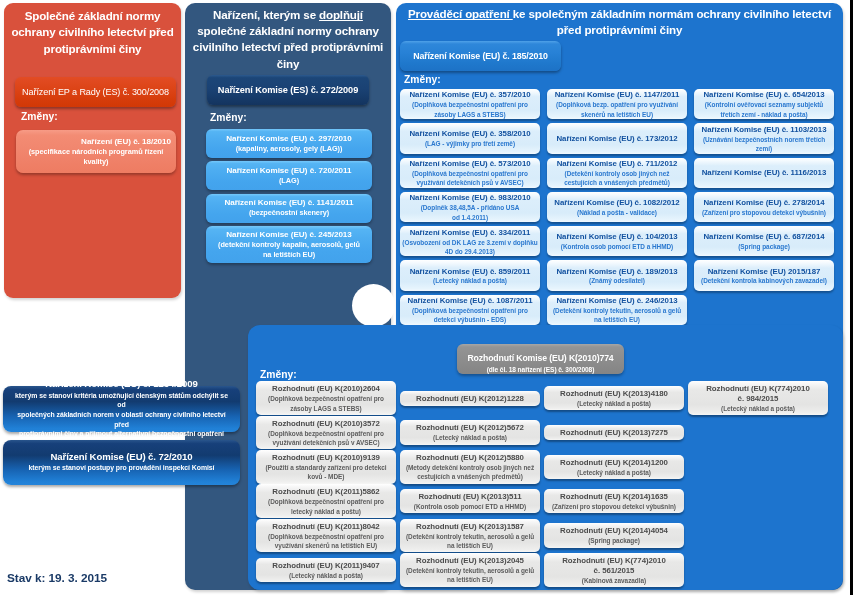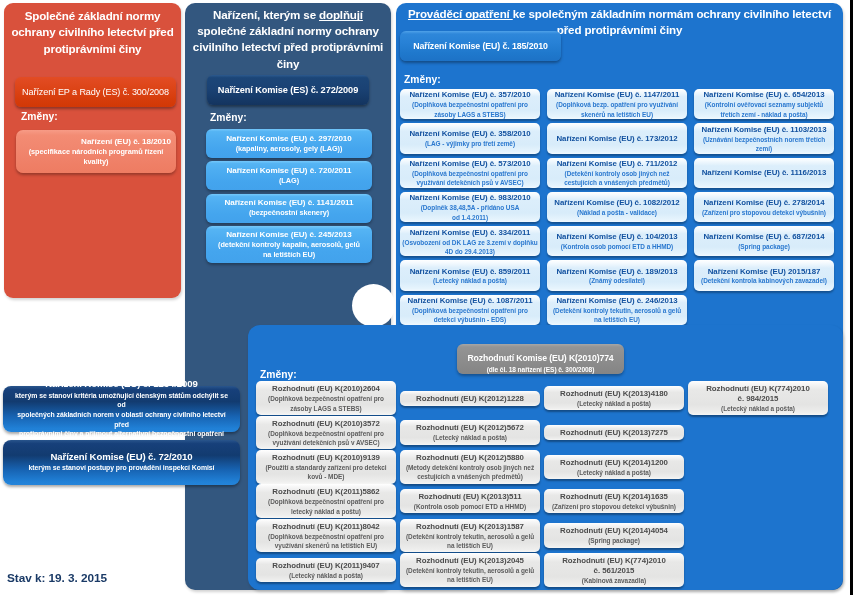--- a/index.html
+++ b/index.html
@@ -37,21 +37,21 @@
   background:linear-gradient(180deg,#74c8fb 0%,#55b4f4 9%,#4dadf1 32%,#44a5ee 70%,#42a2ec 100%);
   box-shadow:0 2px 3px rgba(0,0,0,0.3);display:flex;flex-direction:column;align-items:center;justify-content:center;padding:3px 5px;box-sizing:border-box;}
 .dark-change .t{color:#fff;font-size:8.1px;font-weight:bold;line-height:11px;text-align:center;letter-spacing:-0.04px;white-space:nowrap;}
 .dark-change .s{color:#fff;font-size:7.3px;line-height:10.2px;text-align:center;font-weight:bold;letter-spacing:-0.04px;white-space:pre-line;}
 .white-circle{position:absolute;left:352px;top:284px;width:43px;height:43px;background:#fff;border-radius:50%;}
 
 
 .blue-panel{left:396px;top:3px;width:447px;height:587px;background:#1d74ce;border-radius:10px;box-shadow:1px 2px 3px rgba(0,0,0,0.18);}
 .blue-title{position:absolute;left:8px;top:3px;width:431px;text-align:center;color:#ffffff;font-size:11.6px;font-weight:bold;line-height:16px;letter-spacing:-0.15px;}
 .blue-title u{text-decoration:underline;text-decoration-skip-ink:none;text-underline-offset:1px;}
-.blue-main{position:absolute;left:4px;top:28px;width:161px;height:30px;border-radius:6px;
+.blue-main{position:absolute;left:4px;top:38px;width:161px;height:30px;border-radius:6px;
   background:linear-gradient(180deg,#4fa1e8 0%,#2e87da 10%,#2781d6 40%,#1f78cc 75%,#1d72c6 100%);
   box-shadow:0 2px 3px rgba(0,0,0,0.35);display:flex;align-items:center;justify-content:center;}
 .blue-main span{color:#fff;font-size:8.8px;font-weight:bold;letter-spacing:-0.1px;}
 .blue-changes-label{position:absolute;left:8px;top:71px;color:#fff;font-size:10.3px;font-weight:bold;}
 .blue-cols{position:absolute;left:4px;top:86px;width:438px;display:flex;flex-direction:column;gap:4px;}
 .blue-row{display:flex;gap:7px;align-items:stretch;height:30.3px;}
 .blue-row>*{width:140px;}
 .lb-box{border-radius:5px;background:linear-gradient(180deg,#ffffff 0%,#f4fafe 9%,#dceefb 26%,#d8ecfa 70%,#e6f4fd 92%,#f2f9fe 100%);
   box-shadow:0 2px 2px rgba(0,0,0,0.3);padding:3px 2px 2px;box-sizing:border-box;text-align:center;
   display:flex;flex-direction:column;align-items:center;justify-content:center;overflow:hidden;}

